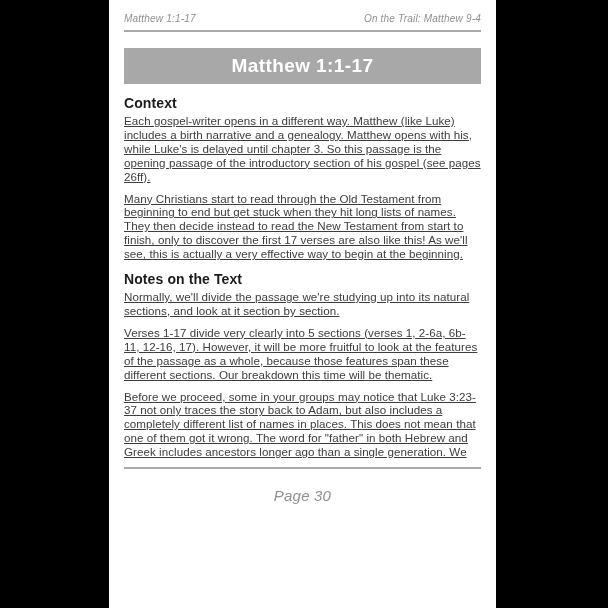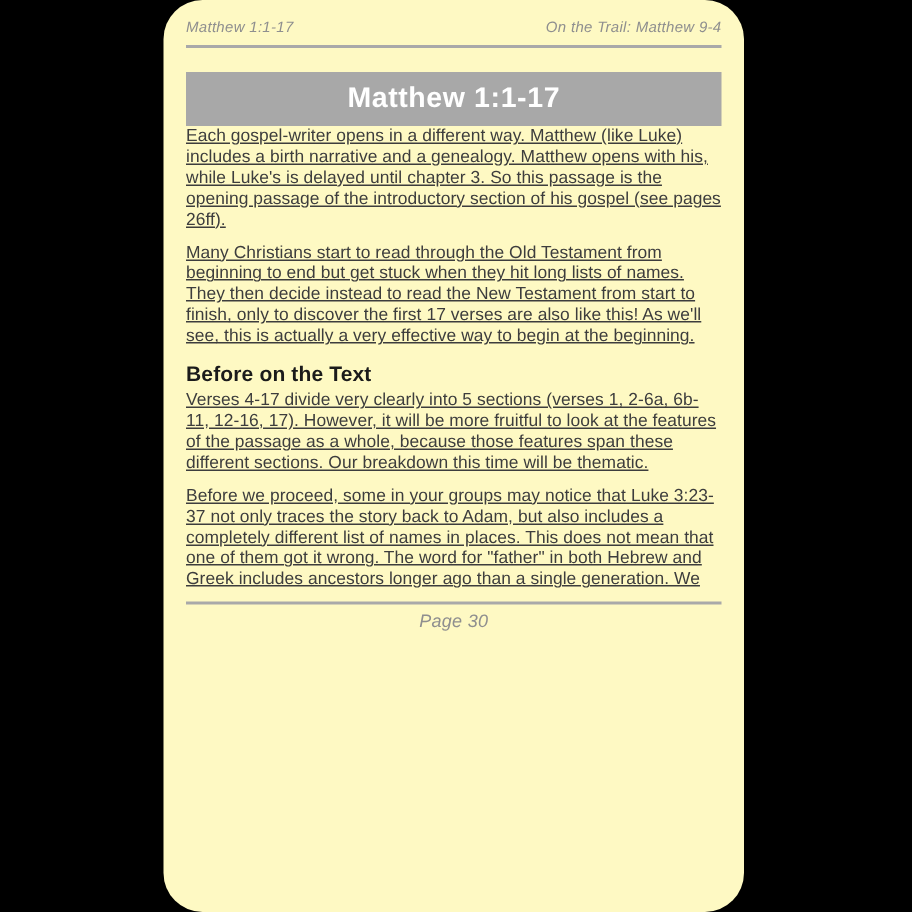--- a/index.html
+++ b/index.html
@@ -12,24 +12,23 @@
     background: #000000;
     overflow: hidden;
     font-family: "Liberation Sans", sans-serif;
   }
   .page {
     position: absolute;
     left: 109px;
     top: 0;
     width: 387px;
     height: 608px;
-    background: #fef9c3;
+    background: #ffffff;
     box-sizing: border-box;
     padding: 0 15px;
-    border-radius: 26px;
   }
   .running-header {
     display: flex;
     justify-content: space-between;
     align-items: baseline;
     padding-top: 13px;
     font-size: 10px;
     font-style: italic;
     color: #8f8f8f;
     letter-spacing: 0.2px;
@@ -66,53 +65,55 @@
     line-height: 13.9px;
     color: #3d3d3d;
     letter-spacing: 0.05px;
     text-decoration: underline;
   }
   .page-footer {
     margin-top: 4px;
   }
   .page-footer .footer-label {
     text-align: center;
-    font-size: 12px;
+    font-size: 15px;
     font-style: italic;
     color: #8f8f8f;
-    padding-top: 4px;
+    padding-top: 18px;
     letter-spacing: 0.2px;
   }
 </style>
 </head>
 <body>
 
 <div class="page">
 
   <div class="running-header">
     <span>Matthew 1:1-17</span>
     <span>On the Trail: Matthew 9-4</span>
   </div>
   <div class="rule"></div>
 
   <div class="banner">
     <span>Matthew 1:1-17</span>
   </div>
 
   <div class="section">
+    <h2 class="first">Context</h2>
     <p>Each gospel-writer opens in a different way. Matthew (like Luke) includes a birth narrative and a genealogy. Matthew opens with his, while Luke's is delayed until chapter 3. So this passage is the opening passage of the introductory section of his gospel (see pages 26ff).</p>
     <p>Many Christians start to read through the Old Testament from beginning to end but get stuck when they hit long lists of names. They then decide instead to read the New Testament from start to finish, only to discover the first 17 verses are also like this! As we'll see, this is actually a very effective way to begin at the beginning.</p>
   </div>
 
   <div class="section">
   </div>
 
   <div class="section">
-    <h2>Before on the Text</h2>
-    <p>Verses 4-17 divide very clearly into 5 sections (verses 1, 2-6a, 6b-11, 12-16, 17). However, it will be more fruitful to look at the features of the passage as a whole, because those features span these different sections. Our breakdown this time will be thematic.</p>
+    <h2>Notes on the Text</h2>
+    <p>Normally, we'll divide the passage we're studying up into its natural sections, and look at it section by section.</p>
+    <p>Verses 1-17 divide very clearly into 5 sections (verses 1, 2-6a, 6b-11, 12-16, 17). However, it will be more fruitful to look at the features of the passage as a whole, because those features span these different sections. Our breakdown this time will be thematic.</p>
     <p>Before we proceed, some in your groups may notice that Luke 3:23-37 not only traces the story back to Adam, but also includes a completely different list of names in places. This does not mean that one of them got it wrong. The word for "father" in both Hebrew and Greek includes ancestors longer ago than a single generation. We</p>
   </div>
 
   <div class="page-footer">
     <div class="rule"></div>
     <div class="footer-label">Page 30</div>
   </div>
 
 </div>
 

